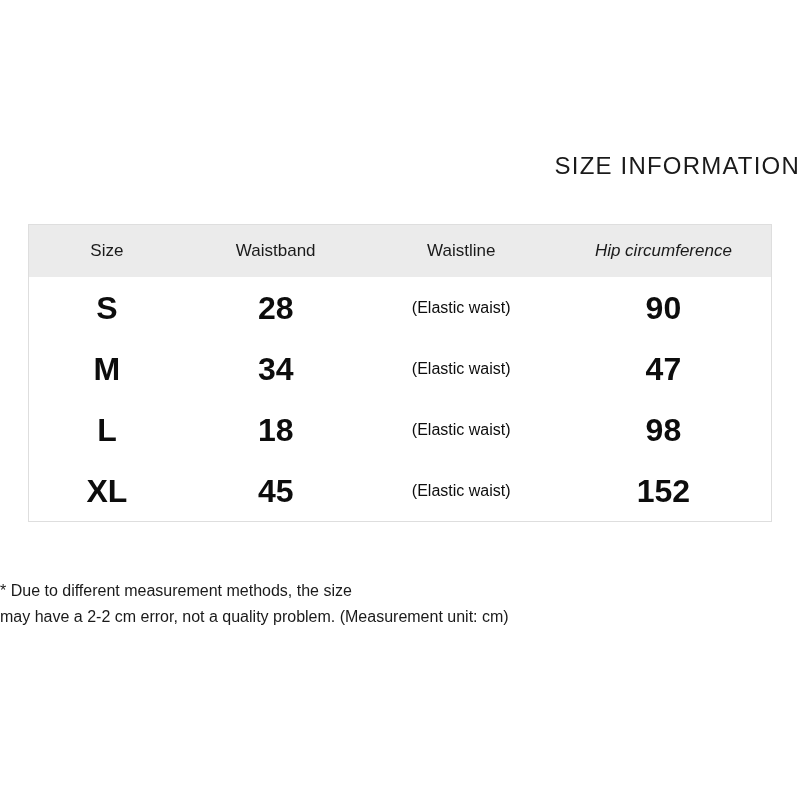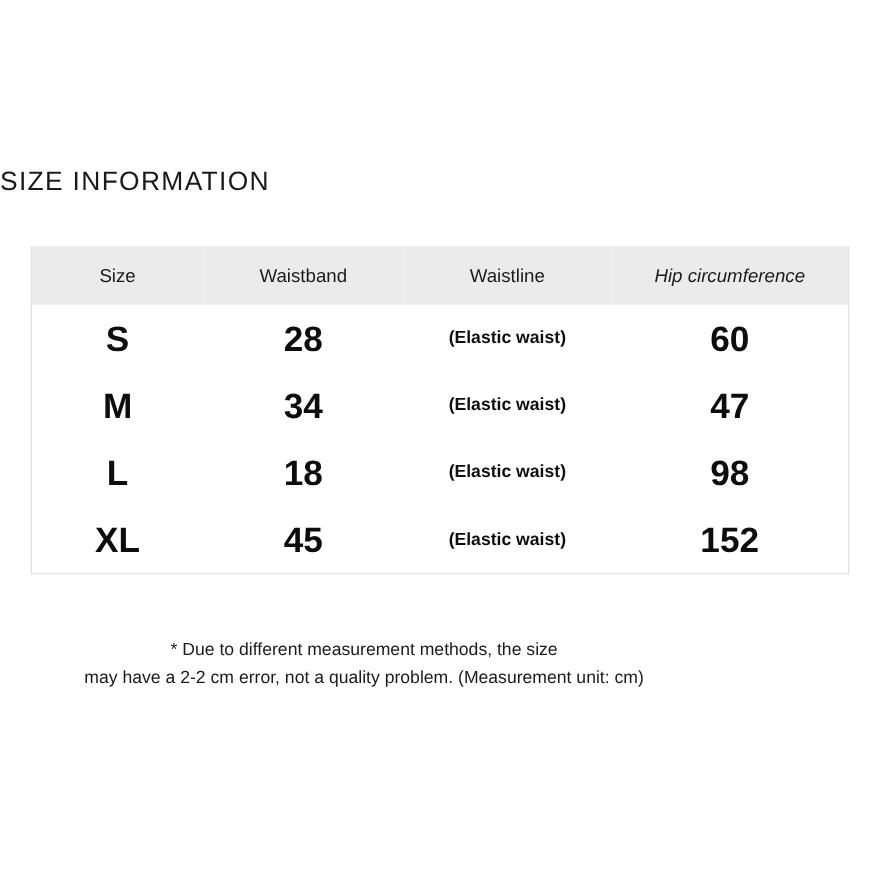--- a/index.html
+++ b/index.html
@@ -18,21 +18,21 @@
     position: relative;
     width: 800px;
     height: 800px;
     box-sizing: border-box;
   }
   .title {
     position: absolute;
     top: 152px;
     left: 0;
     width: 800px;
-    text-align: left;
+    text-align: right;
     font-size: 24px;
     letter-spacing: 1.2px;
     color: #1a1a1a;
     font-weight: 400;
   }
   .table-wrap {
     position: absolute;
     top: 224px;
     left: 28px;
     width: 744px;
@@ -64,33 +64,33 @@
     vertical-align: middle;
   }
   .cell-big {
     font-size: 32px;
     font-weight: 700;
     color: #0d0d0d;
     line-height: 1;
   }
   .cell-note {
     font-size: 16px;
-    font-weight: 700;
+    font-weight: 400;
     color: #0d0d0d;
   }
   .col-size   { width: 21%; }
   .col-band   { width: 24.5%; }
   .col-line   { width: 25.5%; }
   .col-hip    { width: 29%; font-style: italic; }
   .footnote {
     position: absolute;
     top: 578px;
     left: 0;
     width: 662px;
-    text-align: center;
+    text-align: left;
     font-size: 16px;
     line-height: 26px;
     color: #1a1a1a;
   }
   .footnote .line {
     display: block;
   }
 </style>
 </head>
 <body>
@@ -107,21 +107,21 @@
           <th class="col-band">Waistband</th>
           <th class="col-line">Waistline</th>
           <th class="col-hip">Hip circumference</th>
         </tr>
       </thead>
       <tbody>
         <tr>
           <td class="cell-big">S</td>
           <td class="cell-big">28</td>
           <td class="cell-note">(Elastic waist)</td>
-          <td class="cell-big">60</td>
+          <td class="cell-big">90</td>
         </tr>
         <tr>
           <td class="cell-big">M</td>
           <td class="cell-big">34</td>
           <td class="cell-note">(Elastic waist)</td>
           <td class="cell-big">47</td>
         </tr>
         <tr>
           <td class="cell-big">L</td>
           <td class="cell-big">18</td>

